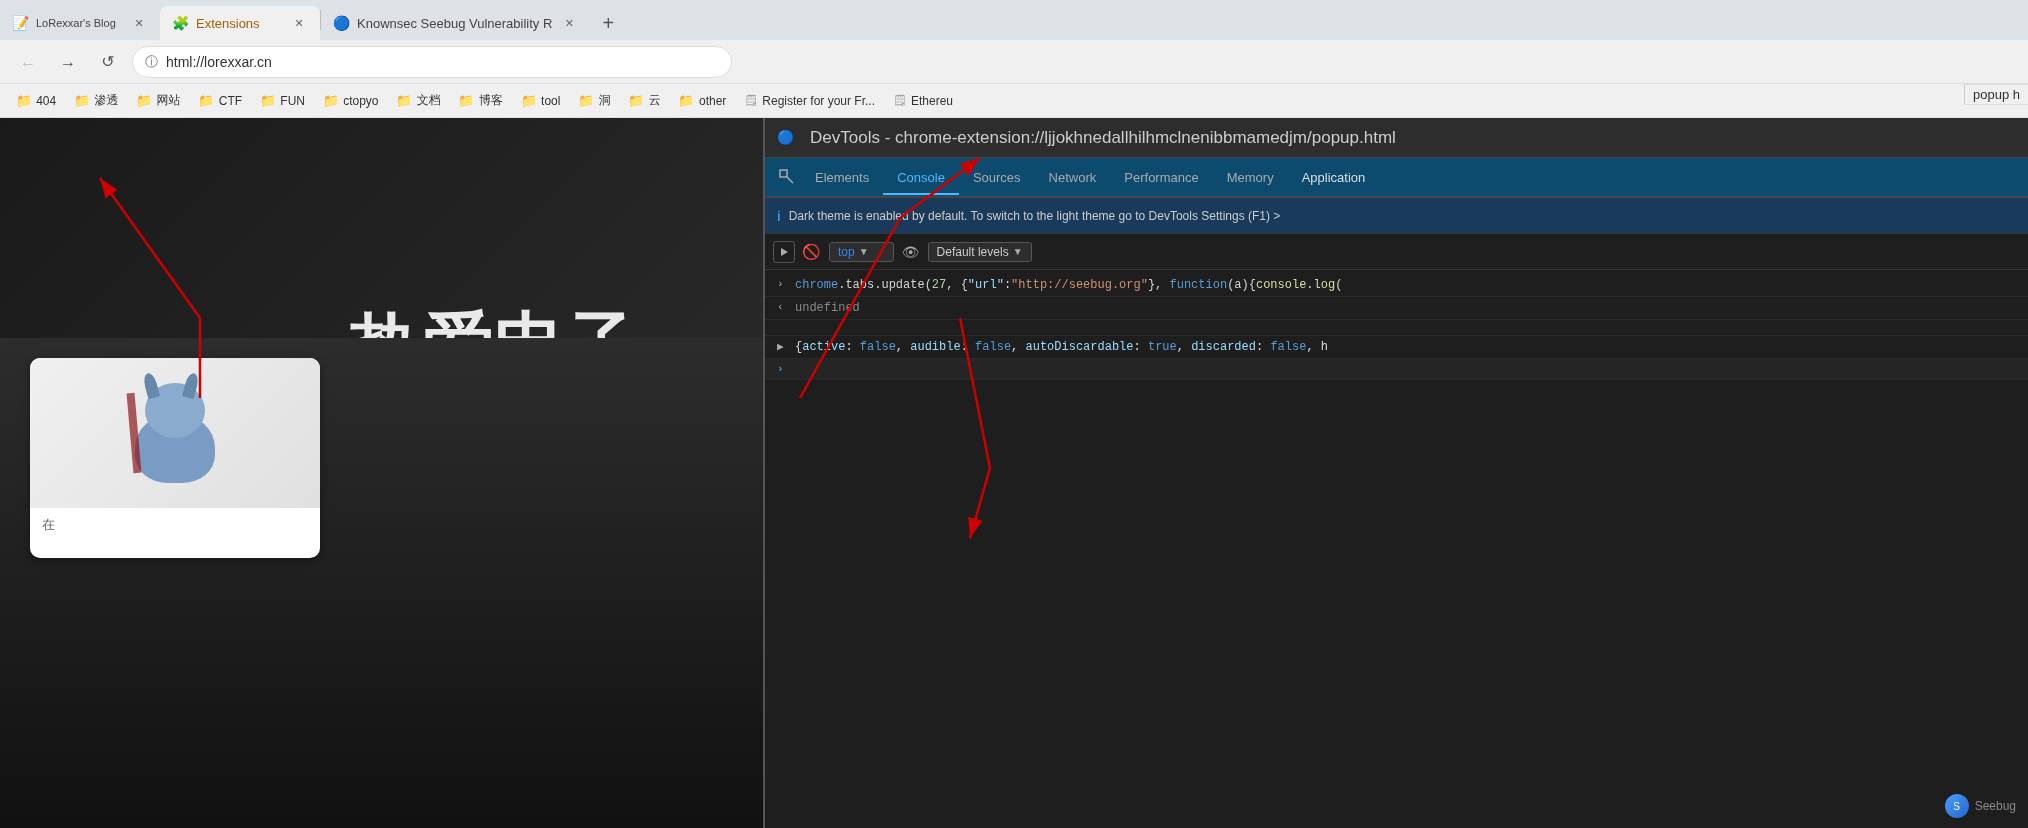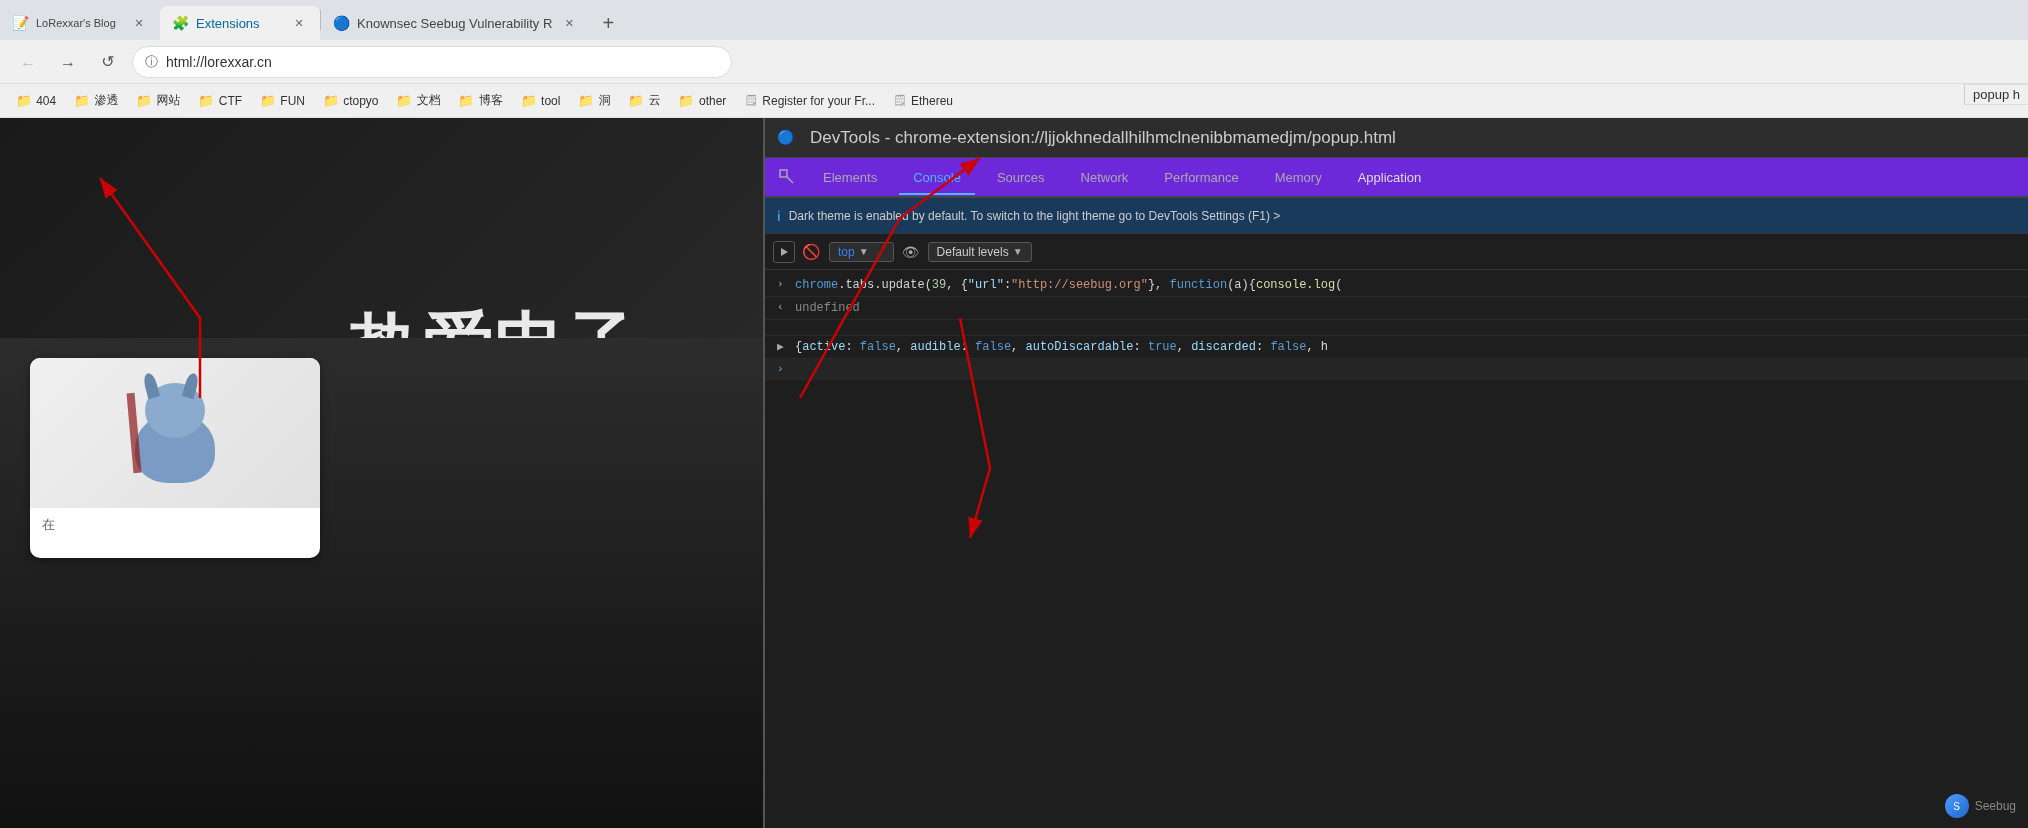--- a/index.html
+++ b/index.html
@@ -45,21 +45,21 @@
 
     
     .devtools-panel { position: absolute; right: 0; top: 0; width: 1260px; height: 100%; background: #1e1e1e; border-left: 1px solid #444; display: flex; flex-direction: column; }
 
     
     .devtools-titlebar { height: 40px; background: #2d2d2d; display: flex; align-items: center; padding: 0 12px; gap: 8px; border-bottom: 1px solid #444; }
     .devtools-favicon { width: 18px; height: 18px; font-size: 14px; }
     .devtools-title { font-size: 17px; color: #ccc; white-space: nowrap; overflow: hidden; text-overflow: ellipsis; margin-left: 7px; }
 
     
-    .devtools-toolbar { display: flex; align-items: center; height: 40px; background: #6d28d9; border-bottom: 2px solid #444; padding: 0 8px; gap: 8px; }
+    .devtools-toolbar { display: flex; align-items: center; height: 40px; background: #0c4a6e; border-bottom: 2px solid #444; padding: 0 8px; gap: 0; }
     .devtools-tab { padding: 8px 14px; font-size: 13px; color: #aaa; cursor: pointer; border-bottom: 2px solid transparent; margin-bottom: -2px; }
     .devtools-tab.active { color: #4db8ff; border-bottom-color: #4db8ff; }
     .devtools-inspect-btn { width: 28px; height: 28px; border-radius: 4px; display: flex; align-items: center; justify-content: center; font-size: 15px; color: #aaa; cursor: pointer; background: none; border: none; }
 
     
     .devtools-infobar { background: #1a3a5c; padding: 8px 12px; font-size: 12px; color: #ccc; display: flex; align-items: center; gap: 8px; border-bottom: 1px solid #333; }
     .info-icon { color: #4db8ff; font-size: 14px; }
 
     
     .devtools-console-bar { display: flex; align-items: center; height: 36px; background: #1e1e1e; padding: 0 8px; gap: 6px; border-bottom: 1px solid #333; }
@@ -99,21 +99,21 @@
 
   <div class="tab-bar">
 
     <div class="tab">
       <span class="tab-favicon">📝</span>
       <span style="font-size:11px;color:#444;max-width:120px;overflow:hidden;text-overflow:ellipsis;white-space:nowrap;">LoRexxar's Blog</span>
       <span class="tab-close">✕</span>
     </div>
     <div class="tab active">
       <span class="tab-favicon">🧩</span>
-      <span style="font-size:13px;color:#0369a1;max-width:120px;overflow:hidden;text-overflow:ellipsis;white-space:nowrap;">Extensions</span>
+      <span style="font-size:13px;color:#a16207;max-width:120px;overflow:hidden;text-overflow:ellipsis;white-space:nowrap;">Extensions</span>
       <span class="tab-close">✕</span>
     </div>
     <div class="tab-separator"></div>
     <div class="tab">
       <span class="tab-favicon" style="font-size:14px;">🔵</span>
       <span style="font-size:13px;color:#444;max-width:200px;overflow:hidden;text-overflow:ellipsis;white-space:nowrap;">Knownsec Seebug Vulnerability R</span>
       <span class="tab-close">✕</span>
     </div>
     <button class="tab-new">+</button>
   </div>
@@ -274,21 +274,21 @@
         <span style="color:#ccc;font-size:12px;">Default levels</span>
         <span style="color:#aaa;font-size:10px;">▼</span>
       </div>
     </div>
 
     <div class="devtools-console-content">
 
       <div class="console-line">
         <span class="console-arrow">›</span>
         <span>
-          <span class="kw-blue">chrome</span><span>.tabs.update(</span><span class="kw-number">39</span><span>, {</span><span class="kw-key">"url"</span><span>:</span><span class="kw-orange">"http://seebug.org"</span><span>}, </span><span class="kw-blue">function</span><span>(a){</span><span class="kw-fn">console.log</span><span>(</span>
+          <span class="kw-blue">chrome</span><span>.tabs.update(</span><span class="kw-number">27</span><span>, {</span><span class="kw-key">"url"</span><span>:</span><span class="kw-orange">"http://seebug.org"</span><span>}, </span><span class="kw-blue">function</span><span>(a){</span><span class="kw-fn">console.log</span><span>(</span>
         </span>
       </div>
 
       <div class="console-line">
         <span class="console-arrow-left" style="color:#aaa;">‹</span>
         <span class="kw-gray">undefined</span>
       </div>
 
       <div class="console-line" style="min-height:16px;"></div>
 

